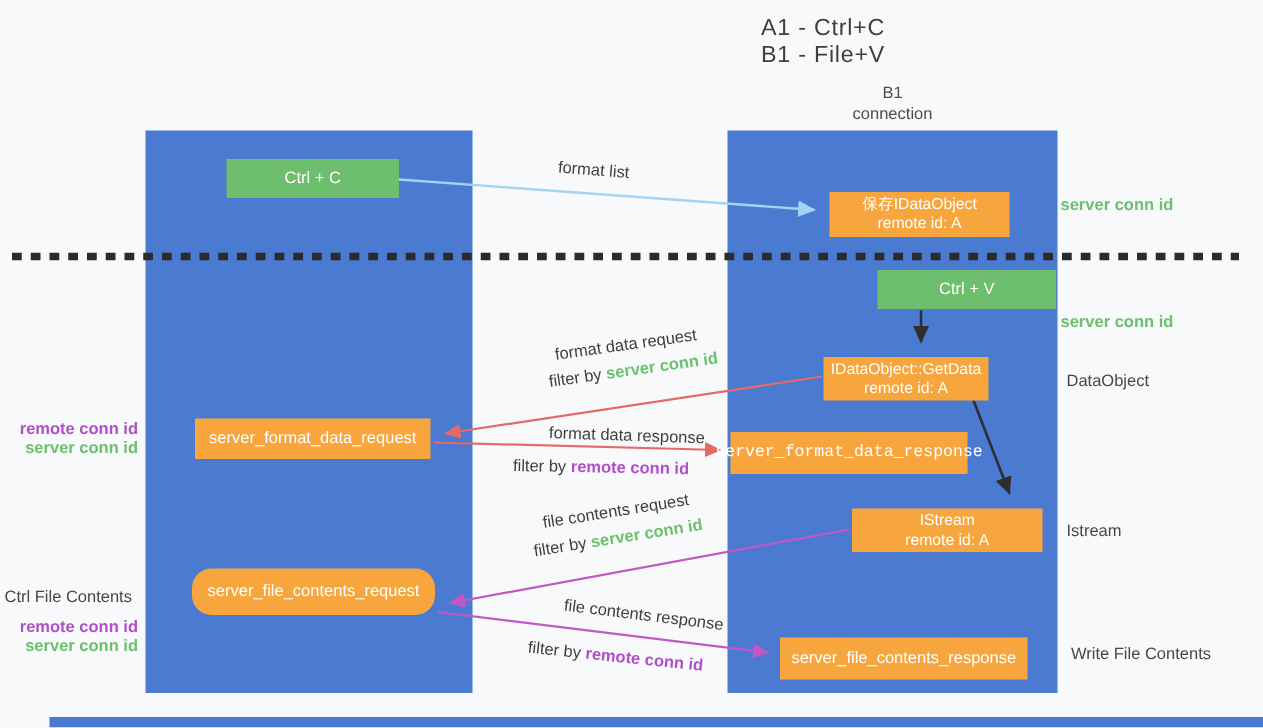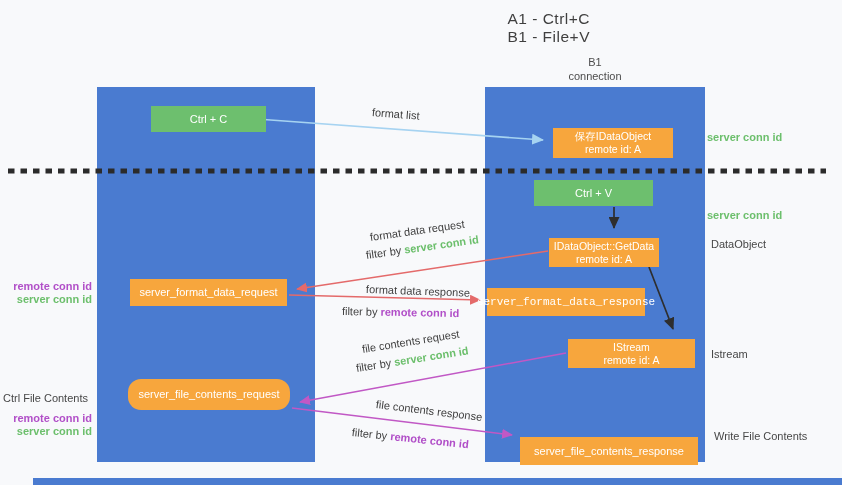--- a/index.html
+++ b/index.html
@@ -87,21 +87,21 @@
     <span>Ctrl + C</span>
   </div>
 
   <div class="abs box orange" style="left:553px;top:128px;width:120px;height:30px;">
     <div>
       <div style="font-size:10.5px;">保存IDataObject</div>
       <div style="font-size:10.5px;">remote id: A</div>
     </div>
   </div>
 
-  <div class="abs box green" style="left:521px;top:180px;width:119px;height:26px;">
+  <div class="abs box green" style="left:572px;top:180px;width:119px;height:26px;">
     <span>Ctrl + V</span>
   </div>
 
   <div class="abs box orange" style="left:549px;top:238px;width:110px;height:29px;">
     <div>
       <div style="font-size:10.5px;">IDataObject::GetData</div>
       <div style="font-size:10.5px;">remote id: A</div>
     </div>
   </div>
 
@@ -117,21 +117,21 @@
     <div>
       <div style="font-size:10.5px;">IStream</div>
       <div style="font-size:10.5px;">remote id: A</div>
     </div>
   </div>
 
   <div class="abs box orange" style="left:128px;top:379px;width:162px;height:31px;border-radius:13px;">
     <span>server_file_contents_request</span>
   </div>
 
-  <div class="abs box orange" style="left:520px;top:437px;width:178px;height:28px;">
+  <div class="abs box orange" style="left:520px;top:425px;width:165px;height:28px;">
     <span>server_file_contents_response</span>
   </div>
 
   <div class="abs lbl rot" style="left:372px;top:106px;transform:rotate(4.5deg);">format list</div>
 
   <div class="abs lbl rot" style="left:370px;top:231px;transform:rotate(-8deg);">format data request</div>
   <div class="abs lbl rot" style="left:366px;top:249px;transform:rotate(-8deg);">
     <span>filter by</span>
     <span class="g">server conn id</span>
   </div>
@@ -149,21 +149,21 @@
   </div>
 
   <div class="abs lbl rot" style="left:376px;top:398px;transform:rotate(7deg);">file contents response</div>
   <div class="abs lbl rot" style="left:352px;top:426px;transform:rotate(6deg);">
     <span>filter by</span>
     <span class="p">remote conn id</span>
   </div>
 
   <div class="abs lbl g" style="left:707px;top:131px;">server conn id</div>
   <div class="abs lbl g" style="left:707px;top:209px;">server conn id</div>
-  <div class="abs lbl gray" style="left:711px;top:238px;">DataObject</div>
+  <div class="abs lbl gray" style="left:711px;top:248px;">DataObject</div>
   <div class="abs lbl gray" style="left:711px;top:348px;">Istream</div>
   <div class="abs lbl gray" style="left:714px;top:430px;">Write File Contents</div>
 
   <div class="abs ralign" style="left:0px;top:280px;width:92px;">
     <div class="lbl p">remote conn id</div>
     <div class="lbl g">server conn id</div>
   </div>
   <div class="abs lbl gray" style="left:3px;top:392px;">Ctrl File Contents</div>
   <div class="abs ralign" style="left:0px;top:412px;width:92px;">
     <div class="lbl p">remote conn id</div>

